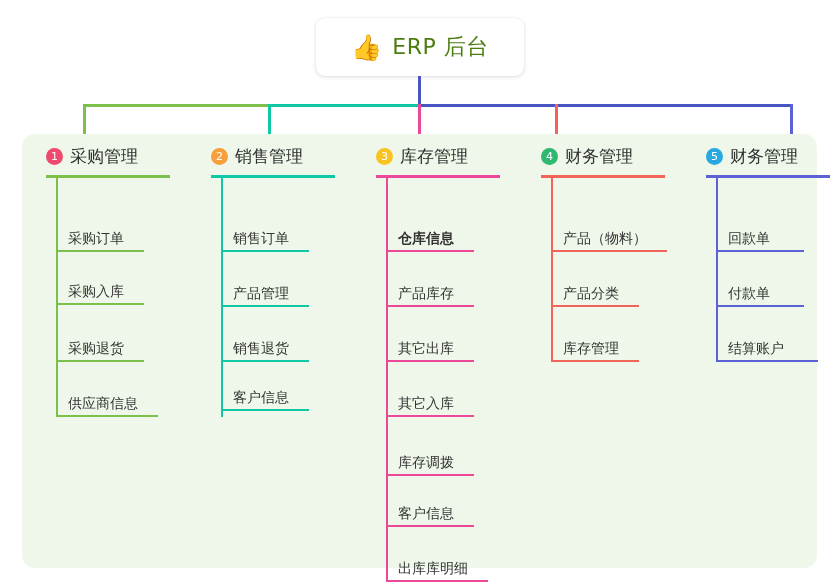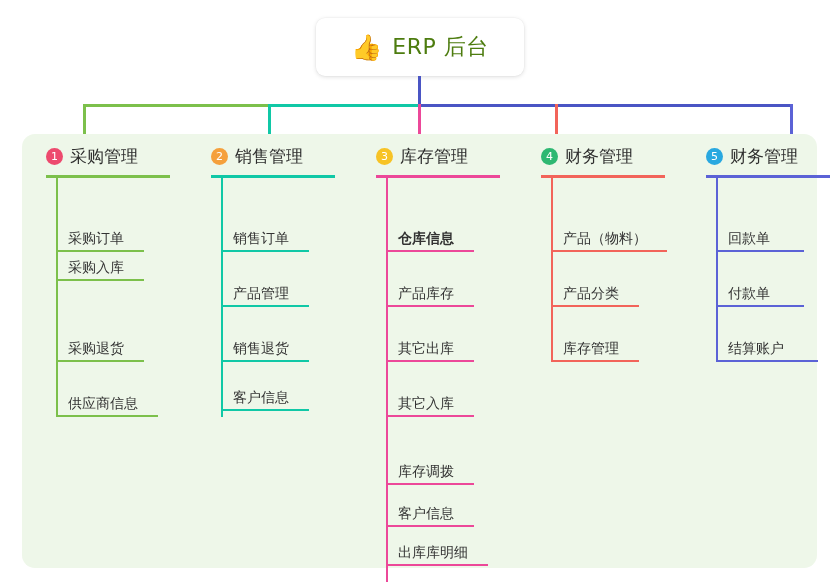--- a/index.html
+++ b/index.html
@@ -109,21 +109,21 @@
         <div class="col-head">
           <span class="badge" style="background: rgb(237, 74, 110);">1</span>
           <span class="head-label">采购管理</span>
         </div>
         <div class="head-rule" style="width: 124px; background: rgb(124, 192, 75);"></div>
         <div class="spine" style="background: rgb(124, 192, 75); left: 10px; height: 239px;"></div>
         <div class="leaf" style="top: 63px; height: 55px; width: 150px;">
           <span class="leaf-label">采购订单</span>
           <div class="leaf-rule" style="width: 88px; background: rgb(124, 192, 75);"></div>
         </div>
-        <div class="leaf" style="top: 105px; height: 42px; width: 150px;">
+        <div class="leaf" style="top: 129px; height: 42px; width: 150px;">
           <span class="leaf-label">采购入库</span>
           <div class="leaf-rule" style="width: 88px; background: rgb(124, 192, 75);"></div>
         </div>
         <div class="leaf" style="top: 173px; height: 55px; width: 150px;">
           <span class="leaf-label">采购退货</span>
           <div class="leaf-rule" style="width: 88px; background: rgb(124, 192, 75);"></div>
         </div>
         <div class="leaf" style="top: 228px; height: 55px; width: 150px;">
           <span class="leaf-label">供应商信息</span>
           <div class="leaf-rule" style="width: 102px; background: rgb(124, 192, 75);"></div>
@@ -169,29 +169,29 @@
           <div class="leaf-rule" style="width: 88px; background: rgb(236, 72, 153);"></div>
         </div>
         <div class="leaf" style="top: 173px; height: 55px; width: 150px;">
           <span class="leaf-label">其它出库</span>
           <div class="leaf-rule" style="width: 88px; background: rgb(236, 72, 153);"></div>
         </div>
         <div class="leaf" style="top: 228px; height: 55px; width: 150px;">
           <span class="leaf-label">其它入库</span>
           <div class="leaf-rule" style="width: 88px; background: rgb(236, 72, 153);"></div>
         </div>
-        <div class="leaf" style="top: 279px; height: 72px; width: 150px;">
+        <div class="leaf" style="top: 270px; height: 72px; width: 150px;">
           <span class="leaf-label">库存调拨</span>
           <div class="leaf-rule" style="width: 88px; background: rgb(236, 72, 153);"></div>
         </div>
         <div class="leaf" style="top: 338px; height: 55px; width: 150px;">
           <span class="leaf-label">客户信息</span>
           <div class="leaf-rule" style="width: 88px; background: rgb(236, 72, 153);"></div>
         </div>
-        <div class="leaf" style="top: 393px; height: 39px; width: 150px;">
+        <div class="leaf" style="top: 393px; height: 55px; width: 150px;">
           <span class="leaf-label">出库库明细</span>
           <div class="leaf-rule" style="width: 102px; background: rgb(236, 72, 153);"></div>
         </div>
       </div>
       <div class="col" style="left: 519px;">
         <div class="col-head">
           <span class="badge" style="background: rgb(46, 184, 114);">4</span>
           <span class="head-label">财务管理</span>
         </div>
         <div class="head-rule" style="width: 124px; background: rgb(242, 100, 90);"></div>

